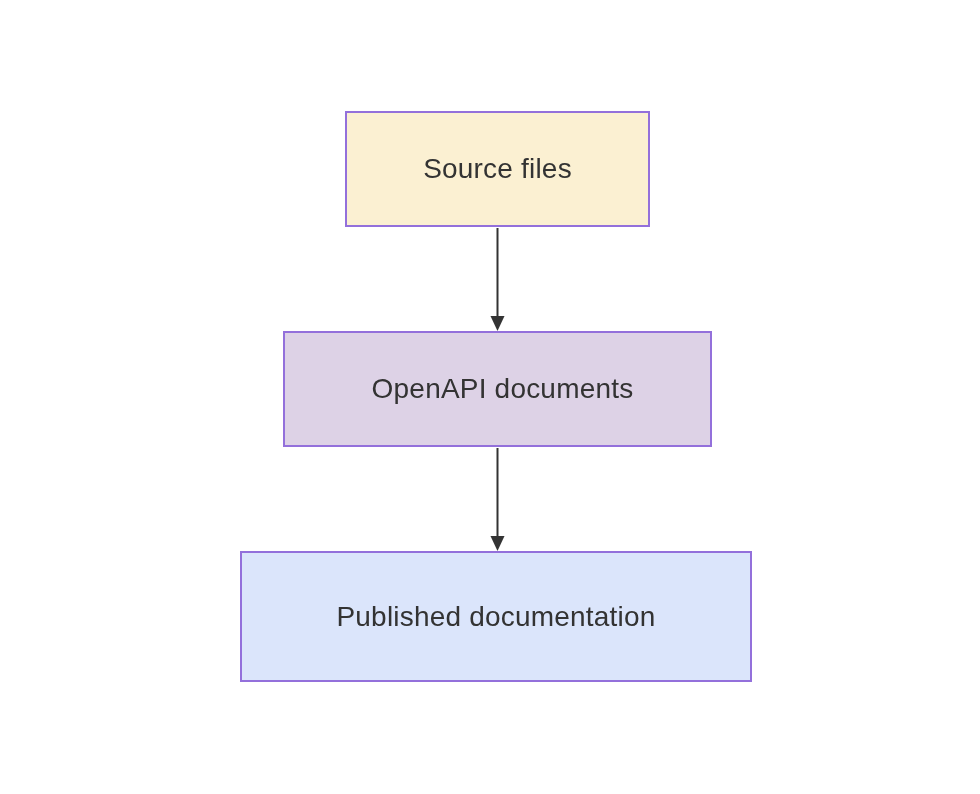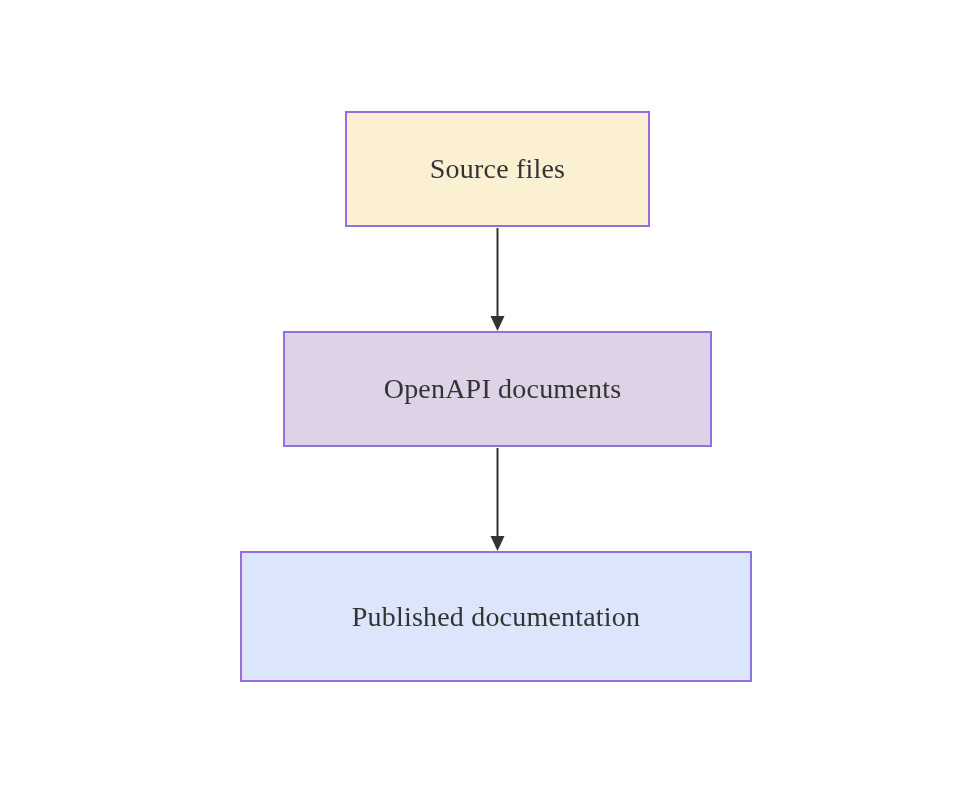--- a/index.html
+++ b/index.html
@@ -5,21 +5,21 @@
   html, body {
     margin: 0;
     padding: 0;
     background: #ffffff;
   }
   .canvas {
     position: relative;
     width: 980px;
     height: 794px;
     background: #ffffff;
-    font-family: Liberation Serif, serif;
+    font-family: Liberation Sans, sans-serif;
     overflow: hidden;
   }
   .node {
     position: absolute;
     box-sizing: border-box;
     border: 2px solid #9370db;
     display: flex;
     align-items: center;
     justify-content: center;
     color: #333333;

